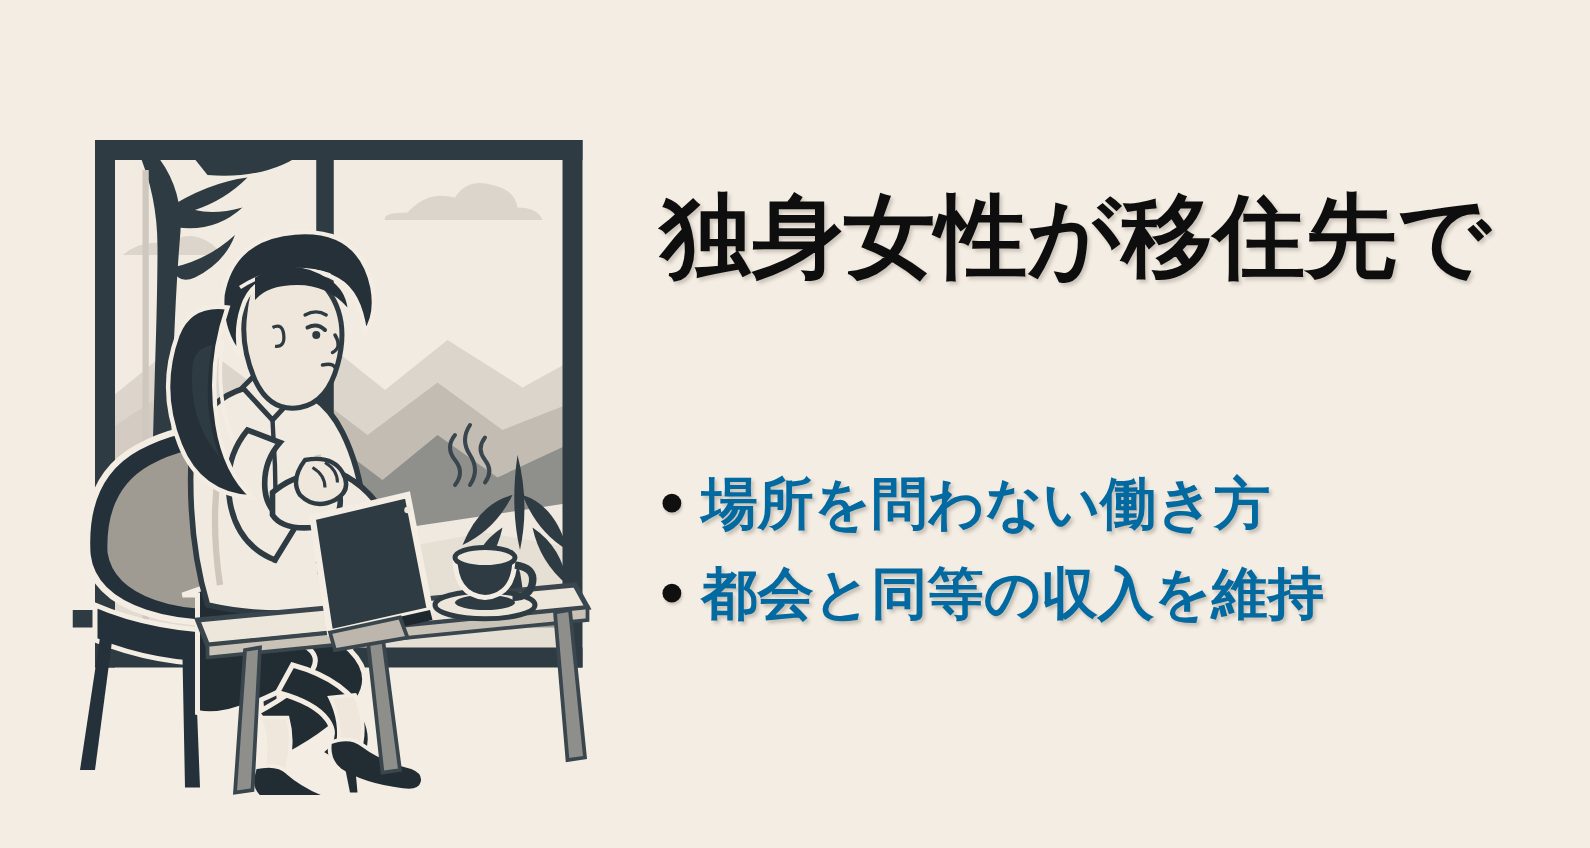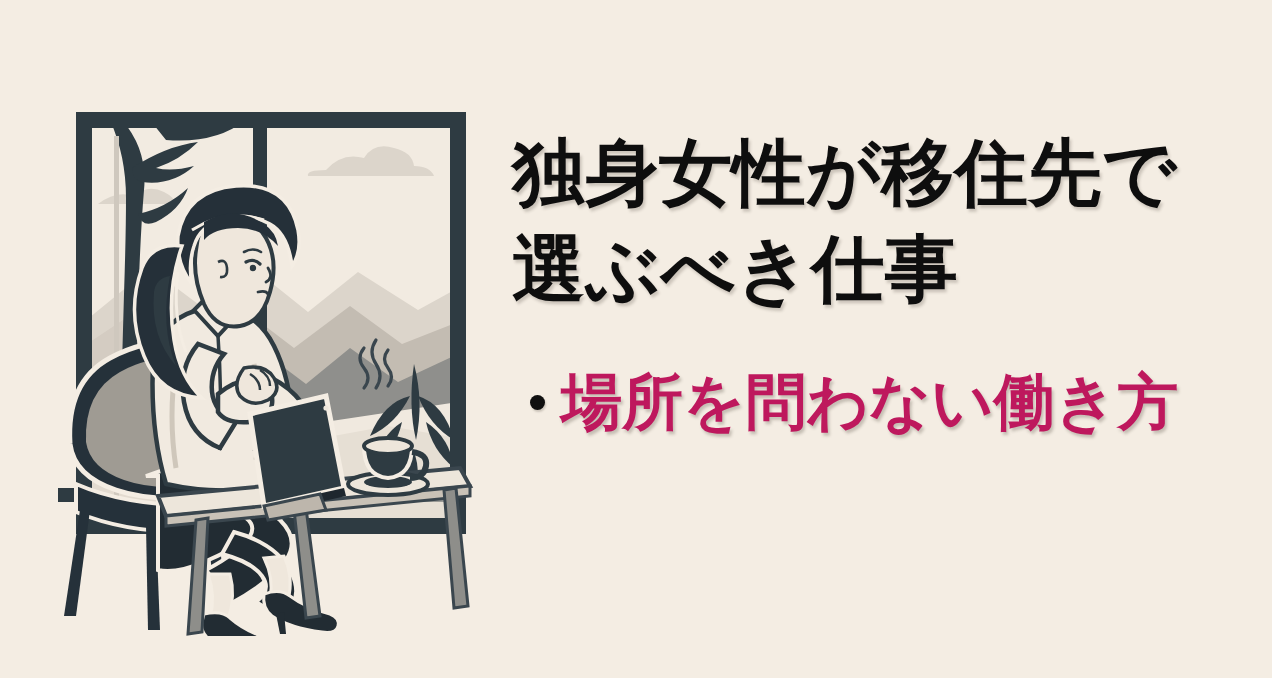--- a/index.html
+++ b/index.html
@@ -39,21 +39,21 @@
   
   #text-column {
     position: absolute;
     left: 512px;
     top: 126px;
     width: 740px;
     height: 480px;
   }
 
   #title-block {
-    margin: 0;
+    margin: 16px;
     padding: 0;
   }
   .title-line {
     display: block;
     font-family: "Liberation Serif", "DejaVu Serif", serif;
     font-weight: 700;
     font-size: 73px;
     line-height: 96px;
     letter-spacing: 0.5px;
     color: #0E0E0E;
@@ -80,24 +80,24 @@
     width: 15px;
     height: 15px;
     border-radius: 50%;
     background: #101010;
     margin-right: 16px;
     box-shadow: 1px 2px 2px rgba(60,50,40,0.22);
   }
   .bullet-text {
     font-family: Liberation Sans, sans-serif;
     font-weight: 700;
-    font-size: 61px;
+    font-size: 45px;
     line-height: 1;
     letter-spacing: 0px;
-    color: #be185d;
+    color: #0369a1;
     text-shadow: 2px 3px 3px rgba(60,50,40,0.25);
   }
 </style>
 </head>
 <body>
 
 <div id="poster">
 
   <div id="illustration">
     <svg viewBox="0 0 420 540" xmlns="http://www.w3.org/2000/svg" role="img">
@@ -277,24 +277,27 @@
 
         <path d="M354 356 q16 2 14 14 q-2 12 -16 12" fill="none" stroke="#2E3B42" stroke-width="6"></path>
       </g>
     </svg>
   </div>
 
   <div id="text-column">
 
     <h1 id="title-block">
       <span class="title-line">独身女性が移住先で</span>
-      <span class="title-line">選ぶべき仕事</span>
     </h1>
 
     <ul id="bullet-list">
       <li class="bullet-item">
         <span class="bullet-dot"></span>
         <span class="bullet-text">場所を問わない働き方</span>
       </li>
+      <li class="bullet-item">
+        <span class="bullet-dot"></span>
+        <span class="bullet-text">都会と同等の収入を維持</span>
+      </li>
     </ul>
 
   </div>
 </div>
 
 </body></html>

